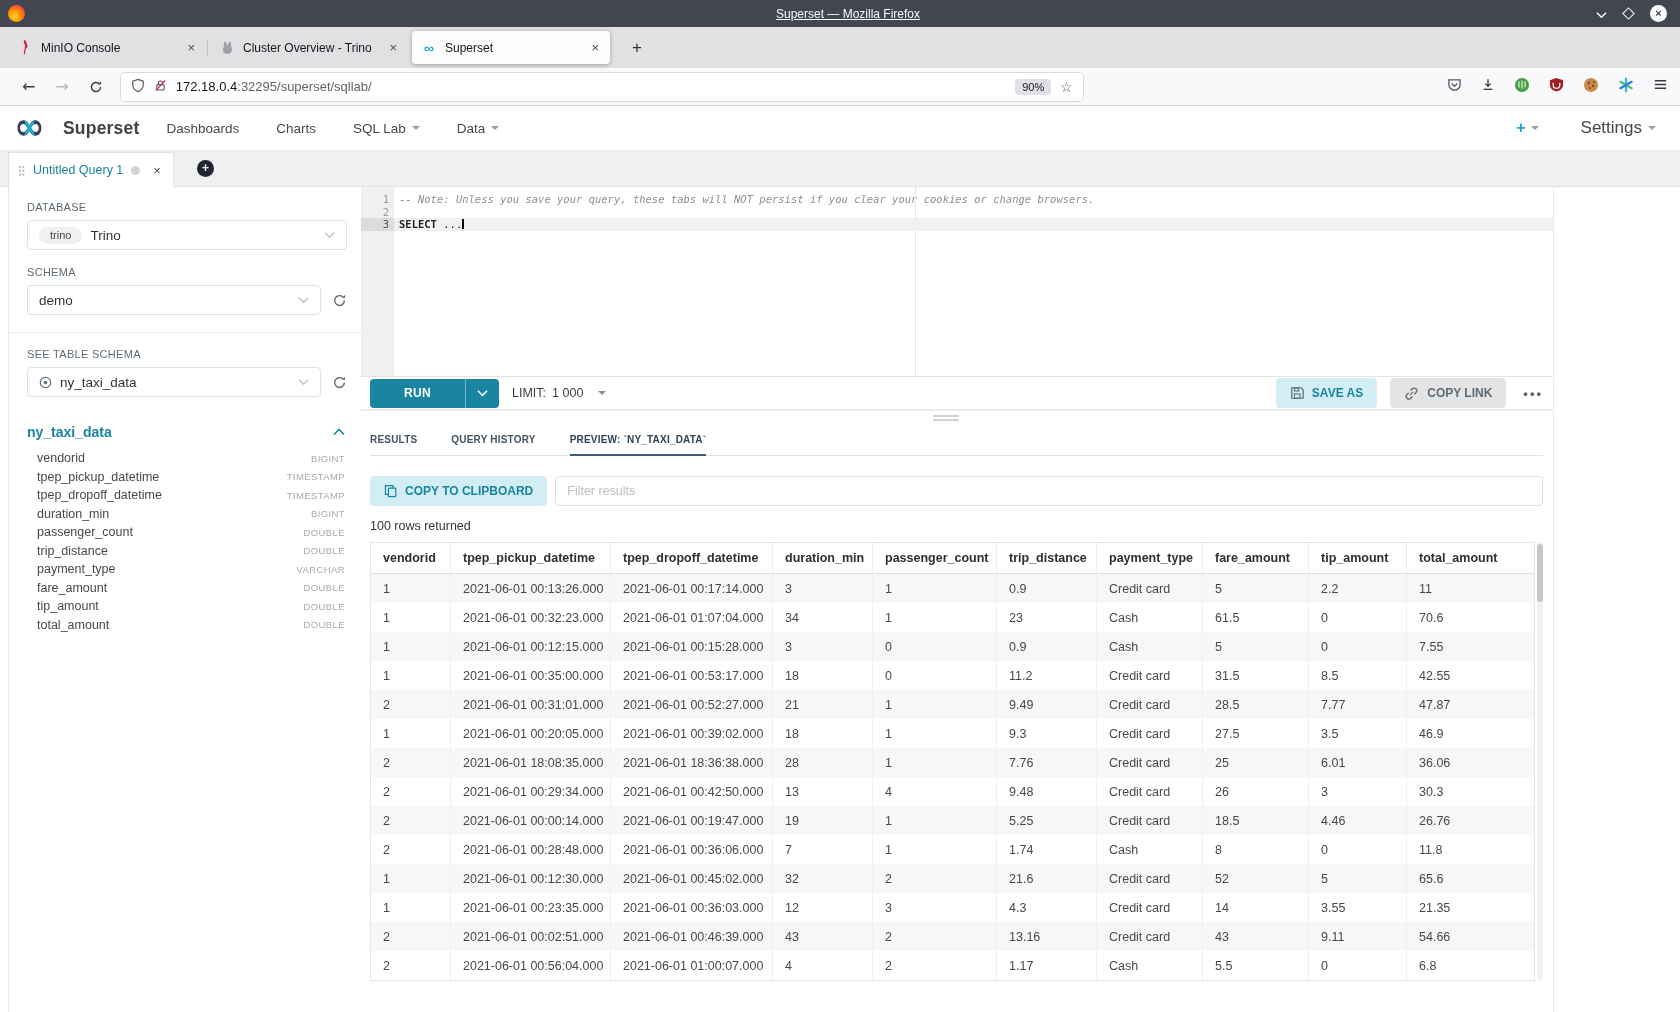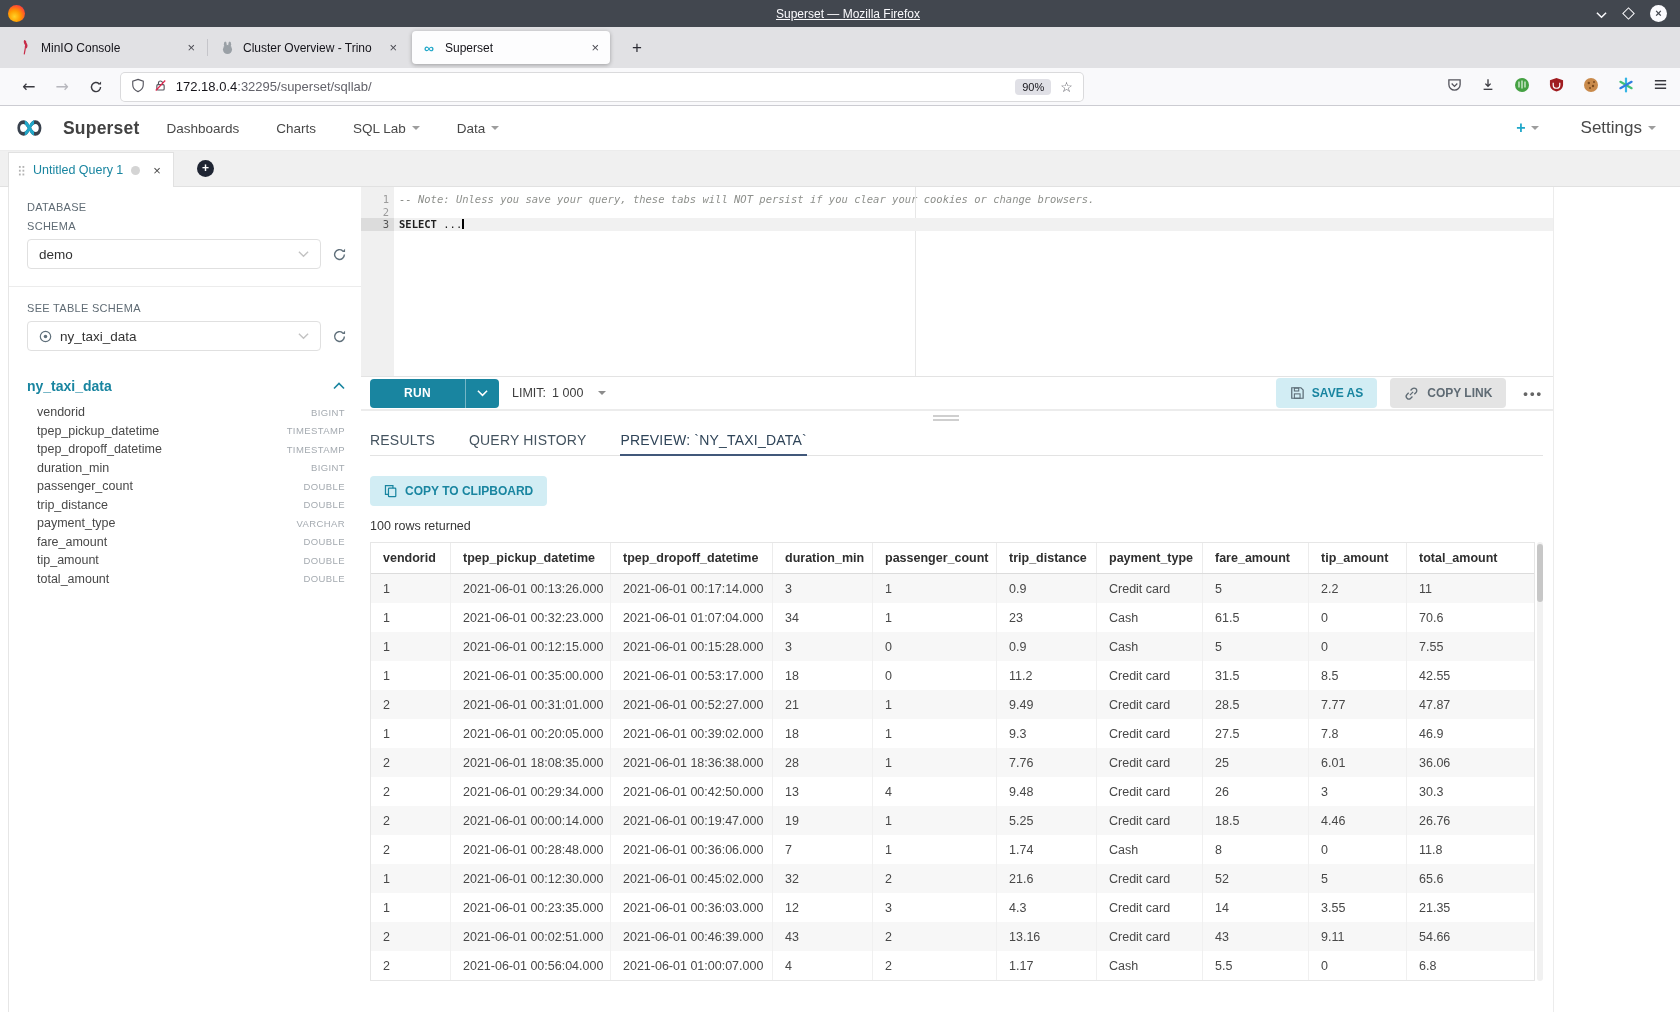--- a/index.html
+++ b/index.html
@@ -103,21 +103,21 @@
   .saveas { background:#d2edf4; color:#1985a0; }
   .copylink { background:#e4e4e4; color:#5f6b74; }
   .more-dots { color:#666; font-weight:bold; font-size:13px; letter-spacing:2px; margin-left:4px; }
 
   .drag-gap { height:14px; position:relative; border-top:1px solid #ececec; }
   .pane-handle { position:absolute; left:48%; top:4px; width:26px; }
   .pane-handle i { display:block; height:1.5px; background:#cfcfcf; margin-bottom:2.5px; }
 
   .south { flex:1; display:flex; flex-direction:column; padding:0 10px 0 9px; }
   .south-tabs { display:flex; gap:34px; height:32px; align-items:center; border-bottom:1px solid #e3e3e3; margin:0 0 0 0; }
-  .stab { font-size:14px; font-weight:normal; color:#44535f; letter-spacing:.2px; height:100%; display:flex; align-items:center; position:relative; }
+  .stab { font-size:10px; font-weight:bold; color:#44535f; letter-spacing:.2px; height:100%; display:flex; align-items:center; position:relative; }
   .stab.active { color:#2f4458; }
   .stab.active::after { content:""; position:absolute; left:0; right:0; bottom:-1px; height:2px; background:#41587a; }
 
   .copy-row { display:flex; align-items:center; gap:8px; margin-top:20px; }
   .copyclip { background:#d2edf4; color:#1985a0; }
   .filter-input { flex:1; height:30px; border:1px solid #e0e0e0; border-radius:4px; padding:0 11px; font-size:12.5px; color:#333; font-family:"Liberation Sans", sans-serif; outline:none; }
   .filter-input::placeholder { color:#bdbdbd; }
   .rows-returned { font-size:12.5px; color:#363636; margin-top:13px; height:14px; }
 
   .table-zone { position:relative; margin-top:9px; padding-right:8px; }
@@ -284,20 +284,31 @@
     <span class="qstatus"></span>
     <span class="qclose">×</span>
   </div>
   <span class="addtab">+</span>
 </div>
 
 <div class="main">
 
   <aside class="sidebar">
     <div class="fieldlabel">DATABASE</div>
+    <div class="selrow">
+      <div class="selectbox">
+        <span class="badge">trino</span>
+        <span>Trino</span>
+        <span class="chev">
+            <svg width="11" height="8" viewBox="0 0 12 8">
+              <path d="M1 1.5l5 5 5-5" stroke="#c3c3c3" stroke-width="1.5" fill="none"></path>
+            </svg>
+          </span>
+      </div>
+    </div>
     <div class="fieldlabel">SCHEMA</div>
     <div class="selrow">
       <div class="selectbox">
         <span>demo</span>
         <span class="chev">
             <svg width="11" height="8" viewBox="0 0 12 8">
               <path d="M1 1.5l5 5 5-5" stroke="#c3c3c3" stroke-width="1.5" fill="none"></path>
             </svg>
           </span>
       </div>
@@ -453,20 +464,21 @@
       <div class="copy-row">
         <div class="btn-light copyclip">
           <span style="display:flex;">
               <svg width="13" height="14" viewBox="0 0 16 16">
                 <rect x="5.5" y="4.5" width="9" height="10.5" rx="1" fill="none" stroke="#1985a0" stroke-width="1.5"></rect>
                 <path d="M11 4.5V1.5H1.8v10.6h3.7" fill="none" stroke="#1985a0" stroke-width="1.5"></path>
               </svg>
             </span>
           <span>COPY TO CLIPBOARD</span>
         </div>
+        <input class="filter-input" placeholder="Filter results" style="">
       </div>
       <div class="rows-returned">100 rows returned</div>
       <div class="table-zone">
         <div class="rtable">
           <div class="grid-cols hrow">
               <div class="hcell">vendorid</div>
               <div class="hcell">tpep_pickup_datetime</div>
               <div class="hcell">tpep_dropoff_datetime</div>
               <div class="hcell">duration_min</div>
               <div class="hcell">passenger_count</div>
@@ -539,21 +551,21 @@
               </div>
               <div class="grid-cols drow">
                 <div class="dcell">1</div>
                 <div class="dcell">2021-06-01 00:20:05.000</div>
                 <div class="dcell">2021-06-01 00:39:02.000</div>
                 <div class="dcell">18</div>
                 <div class="dcell">1</div>
                 <div class="dcell">9.3</div>
                 <div class="dcell">Credit card</div>
                 <div class="dcell">27.5</div>
-                <div class="dcell">7.8</div>
+                <div class="dcell">3.5</div>
                 <div class="dcell">46.9</div>
               </div>
               <div class="grid-cols drow">
                 <div class="dcell">2</div>
                 <div class="dcell">2021-06-01 18:08:35.000</div>
                 <div class="dcell">2021-06-01 18:36:38.000</div>
                 <div class="dcell">28</div>
                 <div class="dcell">1</div>
                 <div class="dcell">7.76</div>
                 <div class="dcell">Credit card</div>

